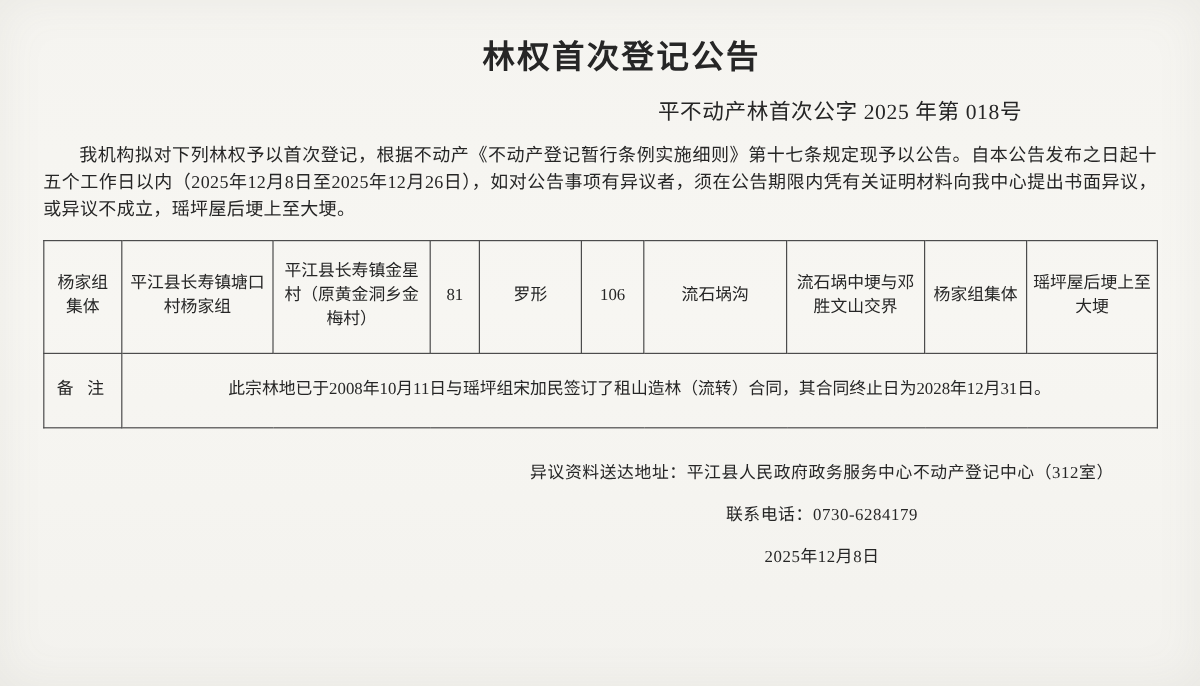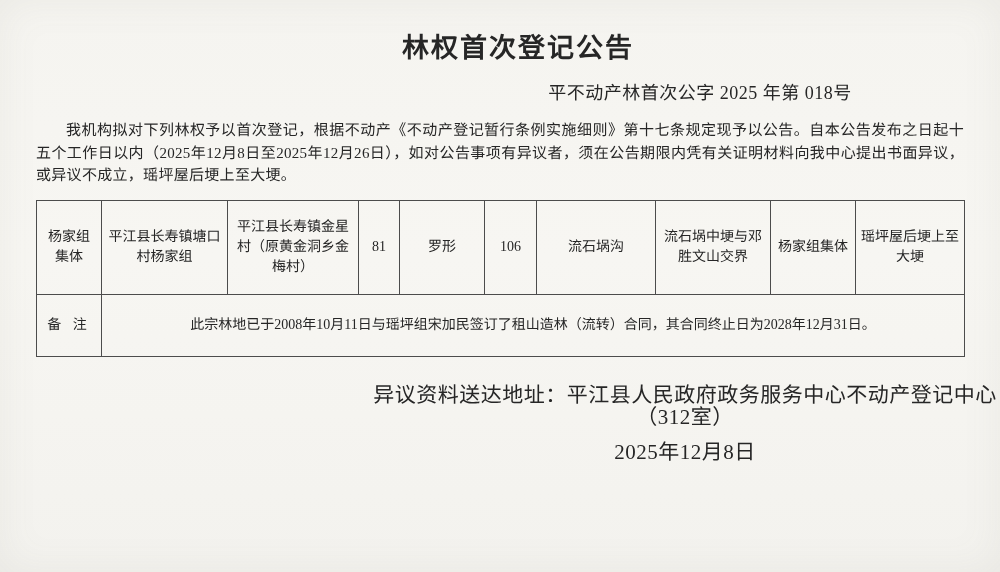--- a/index.html
+++ b/index.html
@@ -61,21 +61,21 @@
     word-break:break-all;
   }
   tr.header-row{height:50px;}
   tr.data-row{height:94px;}
   tr.remark-row{height:62px;}
   td.remark-label{letter-spacing:4px;}
   .footer{
     width:630px;
     margin:27px 0 0 370px;
     text-align:center;
-    font-size:21px;
+    font-size:14px;
     letter-spacing:0.5px;
   }
   .footer .line{margin-bottom:13px;line-height:22px;}
 </style>
 </head>
 <body>
 
 <div class="page">
 
   <h1 class="title">林权首次登记公告</h1>
@@ -112,16 +112,17 @@
       </tr>
       <tr class="remark-row">
         <td class="remark-label">备 注</td>
         <td colspan="9">此宗林地已于2008年10月11日与瑶坪组宋加民签订了租山造林（流转）合同，其合同终止日为2028年12月31日。</td>
       </tr>
     </tbody>
   </table>
 
   <div class="footer">
     <div class="line">异议资料送达地址：平江县人民政府政务服务中心不动产登记中心（312室）</div>
+    <div class="line">联系电话：0730-6284179</div>
     <div class="line">2025年12月8日</div>
   </div>
 
 </div>
 
 </body></html>

